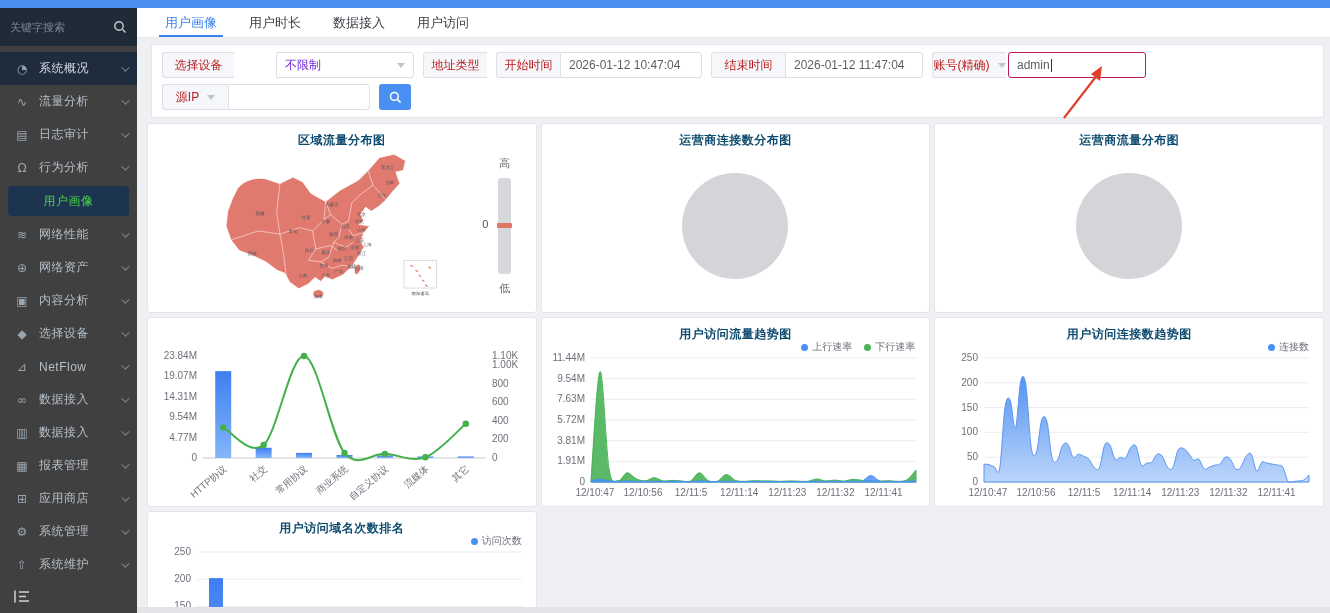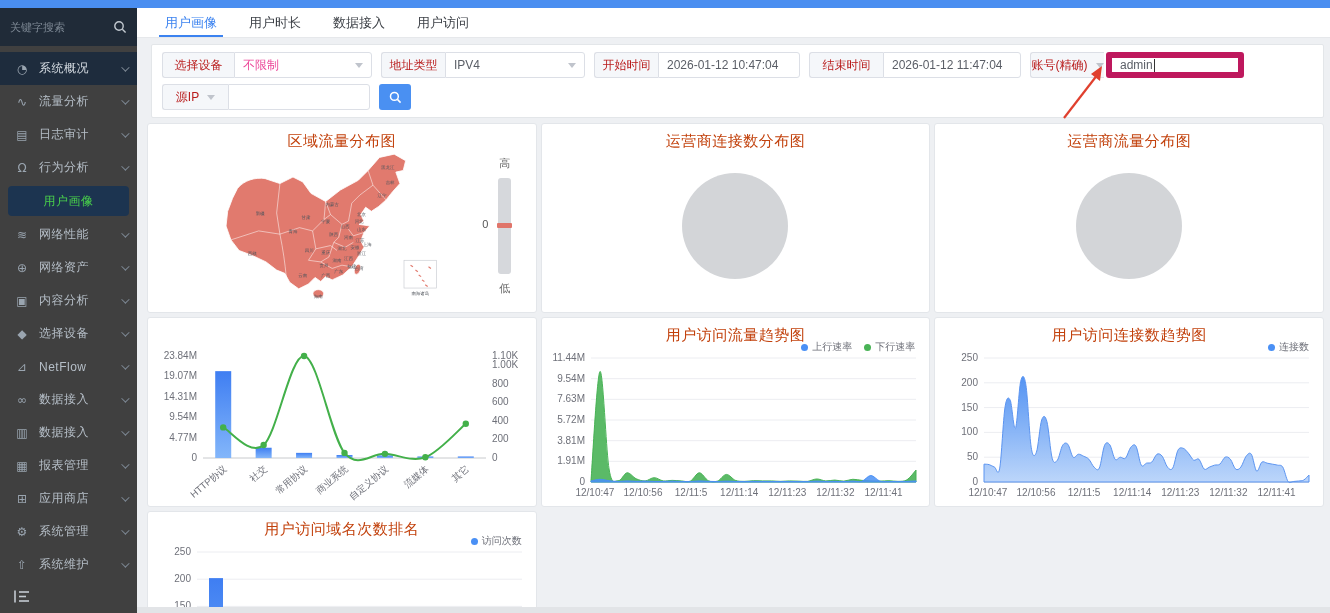--- a/index.html
+++ b/index.html
@@ -30,30 +30,30 @@
   .tab { padding:0 16px; font-size:13px; color:#3b3f45; display:flex; align-items:center; cursor:pointer; position:relative; }
   .tab.active { color:#3c83f0; }
   .tab.active::after { content:""; position:absolute; left:10px; right:10px; bottom:0; height:2px; background:#3c83f0; }
 
   .filter-card { margin:6px 6px 0 14px; background:#fff; border:1px solid #e3e6e9; border-radius:2px; padding:7px 10px; }
   .frow { display:flex; align-items:center; }
   .frow + .frow { margin-top:6px; }
   .fgroup { display:flex; align-items:stretch; height:26px; margin-right:9px; }
   .flabel { background:#f5f7fa; border:1px solid #dcdfe6; border-right:none; border-radius:3px 0 0 3px; color:#b91c1c; font-size:12px; display:flex; align-items:center; justify-content:center; padding:0 8px; white-space:nowrap; }
   .fval { border:1px solid #dcdfe6; border-radius:0 3px 3px 0; background:#fff; font-size:12px; color:#5a5e66; display:flex; align-items:center; padding:0 8px; position:relative; white-space:nowrap; }
-  .fval.placeholder { color:#ec4899; }
+  .fval.placeholder { color:#6d28d9;margin-left:42px; }
   .fval .tri, .flabel .tri { width:0; height:0; border-left:4px solid transparent; border-right:4px solid transparent; border-top:5px solid #c0c4cc; margin-left:8px; }
-  .fval.focus { border:6px solid #be185d; border-radius:3px; }
+  .fval.focus { border:1px solid #be185d; border-radius:3px; }
   .caret-line { display:inline-block; width:1px; height:13px; background:#333; margin-left:1px; }
   .search-btn { width:32px; height:26px; background:#4a90f2; border:none; border-radius:3px; display:flex; align-items:center; justify-content:center; cursor:pointer; }
 
   
   .grid { margin:5px 6px 0 10px; display:grid; grid-template-columns:repeat(3,1fr); grid-auto-rows:190px; gap:4px; }
   .panel { background:#fff; border:1px solid #e3e6ea; border-radius:3px; position:relative; overflow:hidden; }
-  .p-title { position:absolute; top:8px; left:0; right:0; text-align:center; font-size:15px; font-weight:normal; color:#c2410c; letter-spacing:.5px; }
+  .p-title { position:absolute; top:8px; left:0; right:0; text-align:center; font-size:12px; font-weight:bold; color:#0c4a6e; letter-spacing:.5px; }
   .legend { position:absolute; top:22px; right:14px; display:flex; align-items:center; font-size:10px; color:#6e7079; z-index:5; }
   .legend .litem { display:flex; align-items:center; margin-left:12px;justify-content:flex-end; }
   .legend .dot { width:7px; height:7px; border-radius:50%; margin-right:4px; }
   .chart-svg { position:absolute; left:3px; top:34px; }
   .combo-svg { position:absolute; left:3px; top:22px; }
   .empty-pie { position:absolute; left:50%; top:54%; transform:translate(-50%,-50%); border-radius:50%; background:#d3d5d8; }
 
   
   .map-svg { position:absolute; left:26px; top:22px; }
   .vmap { position:absolute; right:8px; top:32px; width:46px; text-align:center; font-size:11px; color:#666; }
@@ -180,24 +180,20 @@
       <div class="frow">
         <div class="fgroup">
           <div class="flabel" style="width:72px">选择设备</div>
           <div class="fval placeholder" style="width:138px">
               <span>不限制</span>
               <span class="tri" style="margin-left:auto"></span>
             </div>
         </div>
         <div class="fgroup">
           <div class="flabel" style="width:64px">地址类型</div>
-          <div class="fval" style="width:140px">
-              <span>IPV4</span>
-              <span class="tri" style="margin-left:auto"></span>
-            </div>
         </div>
         <div class="fgroup">
           <div class="flabel" style="width:64px">开始时间</div>
           <div class="fval" style="width:142px">
               <span>2026-01-12 10:47:04</span>
             </div>
         </div>
         <div class="fgroup">
           <div class="flabel" style="width:74px">结束时间</div>
           <div class="fval" style="width:138px">

